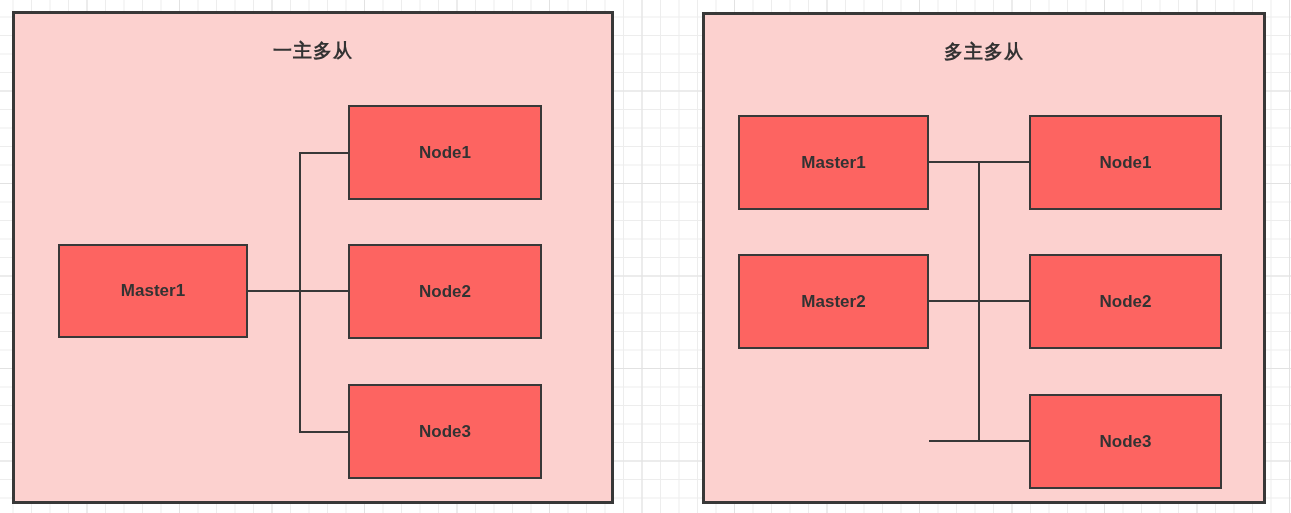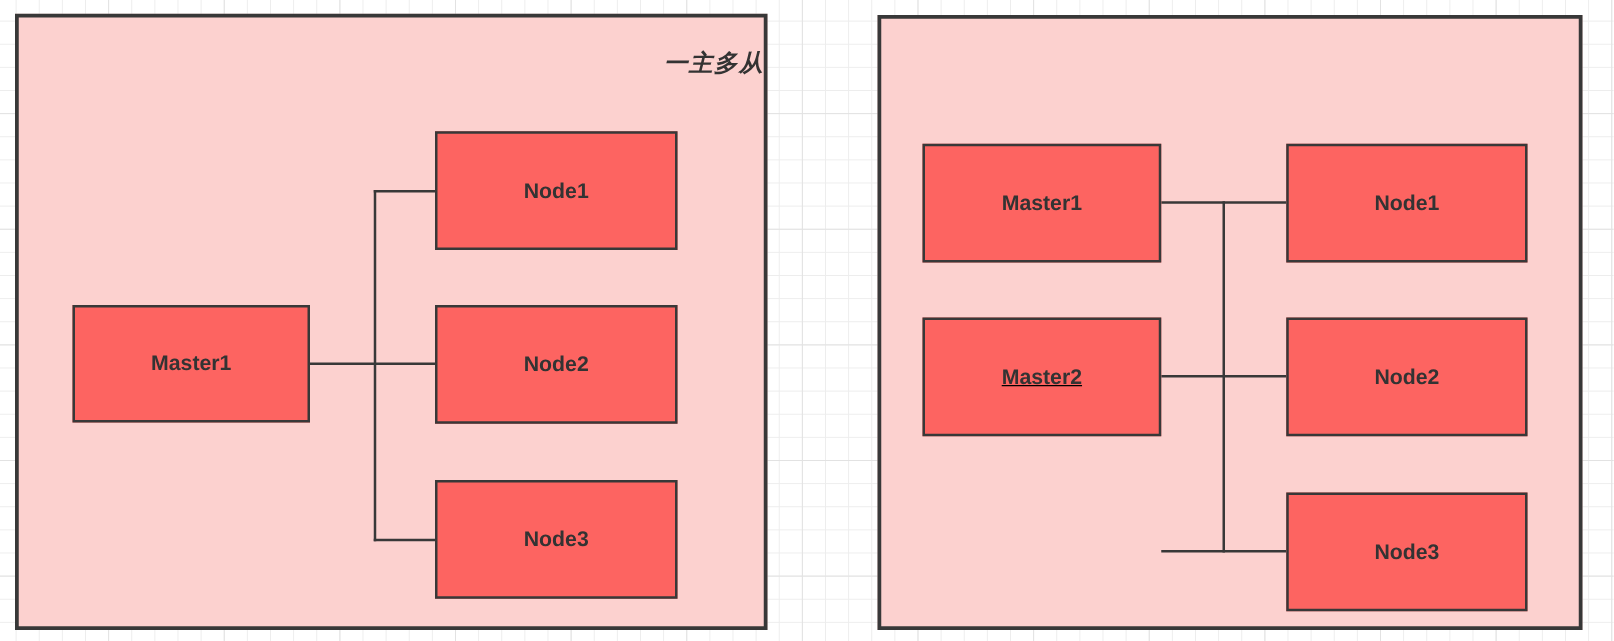--- a/index.html
+++ b/index.html
@@ -32,26 +32,25 @@
   .panel{
     position:absolute;
     background:var(--panel-fill);
     border:3px solid var(--stroke);
   }
   #panel-left{left:12px;top:11px;width:602px;height:493px;}
   #panel-right{left:702px;top:12px;width:564px;height:492px;}
   .panel-title{
     position:absolute;
     top:24px;left:0;width:100%;
-    text-align:right;
+    text-align:center;
     font-size:19px;
     font-weight:bold;
     color:var(--text);
     letter-spacing:1px;
-    font-style:italic;
   }
   .node-box{
     position:absolute;
     background:var(--box-fill);
     border:2px solid var(--stroke);
     display:flex;align-items:center;justify-content:center;
   }
   .node-box span{
     font-size:17px;
     font-weight:bold;
@@ -66,21 +65,21 @@
   #l-node1  {left:333px;top:91px;width:194px;height:95px;}
   #l-node2  {left:333px;top:230px;width:194px;height:95px;}
   #l-node3  {left:333px;top:370px;width:194px;height:95px;}
   #l-main-h {left:233px;top:276px;width:100px;}
   #l-bus-v  {left:284px;top:138px;height:281px;}
   #l-stub1  {left:284px;top:138px;width:49px;}
   #l-stub3  {left:284px;top:417px;width:49px;}
 
   
   #r-master1{left:33px;top:100px;width:191px;height:95px;}
-  #r-master2{left:33px;top:239px;width:191px;height:95px;text-decoration:underline;}
+  #r-master2{left:33px;top:239px;width:191px;height:95px;}
   #r-master3{left:33px;top:379px;width:191px;height:95px;}
   #r-node1  {left:324px;top:100px;width:193px;height:95px;}
   #r-node2  {left:324px;top:239px;width:193px;height:95px;}
   #r-node3  {left:324px;top:379px;width:193px;height:95px;}
   #r-row1-h {left:224px;top:146px;width:100px;}
   #r-row2-h {left:224px;top:285px;width:100px;}
   #r-row3-h {left:224px;top:425px;width:100px;}
   #r-bus-v  {left:273px;top:146px;height:281px;}
 </style>
 </head>
@@ -104,20 +103,21 @@
     </div>
     <div class="node-box" id="l-node2">
       <span>Node2</span>
     </div>
     <div class="node-box" id="l-node3">
       <span>Node3</span>
     </div>
   </div>
 
   <div class="panel" id="panel-right">
+    <div class="panel-title">多主多从</div>
 
     <div class="line h" id="r-row1-h"></div>
     <div class="line h" id="r-row2-h"></div>
     <div class="line h" id="r-row3-h"></div>
     <div class="line v" id="r-bus-v"></div>
 
     <div class="node-box" id="r-master1">
       <span>Master1</span>
     </div>
     <div class="node-box" id="r-master2">

